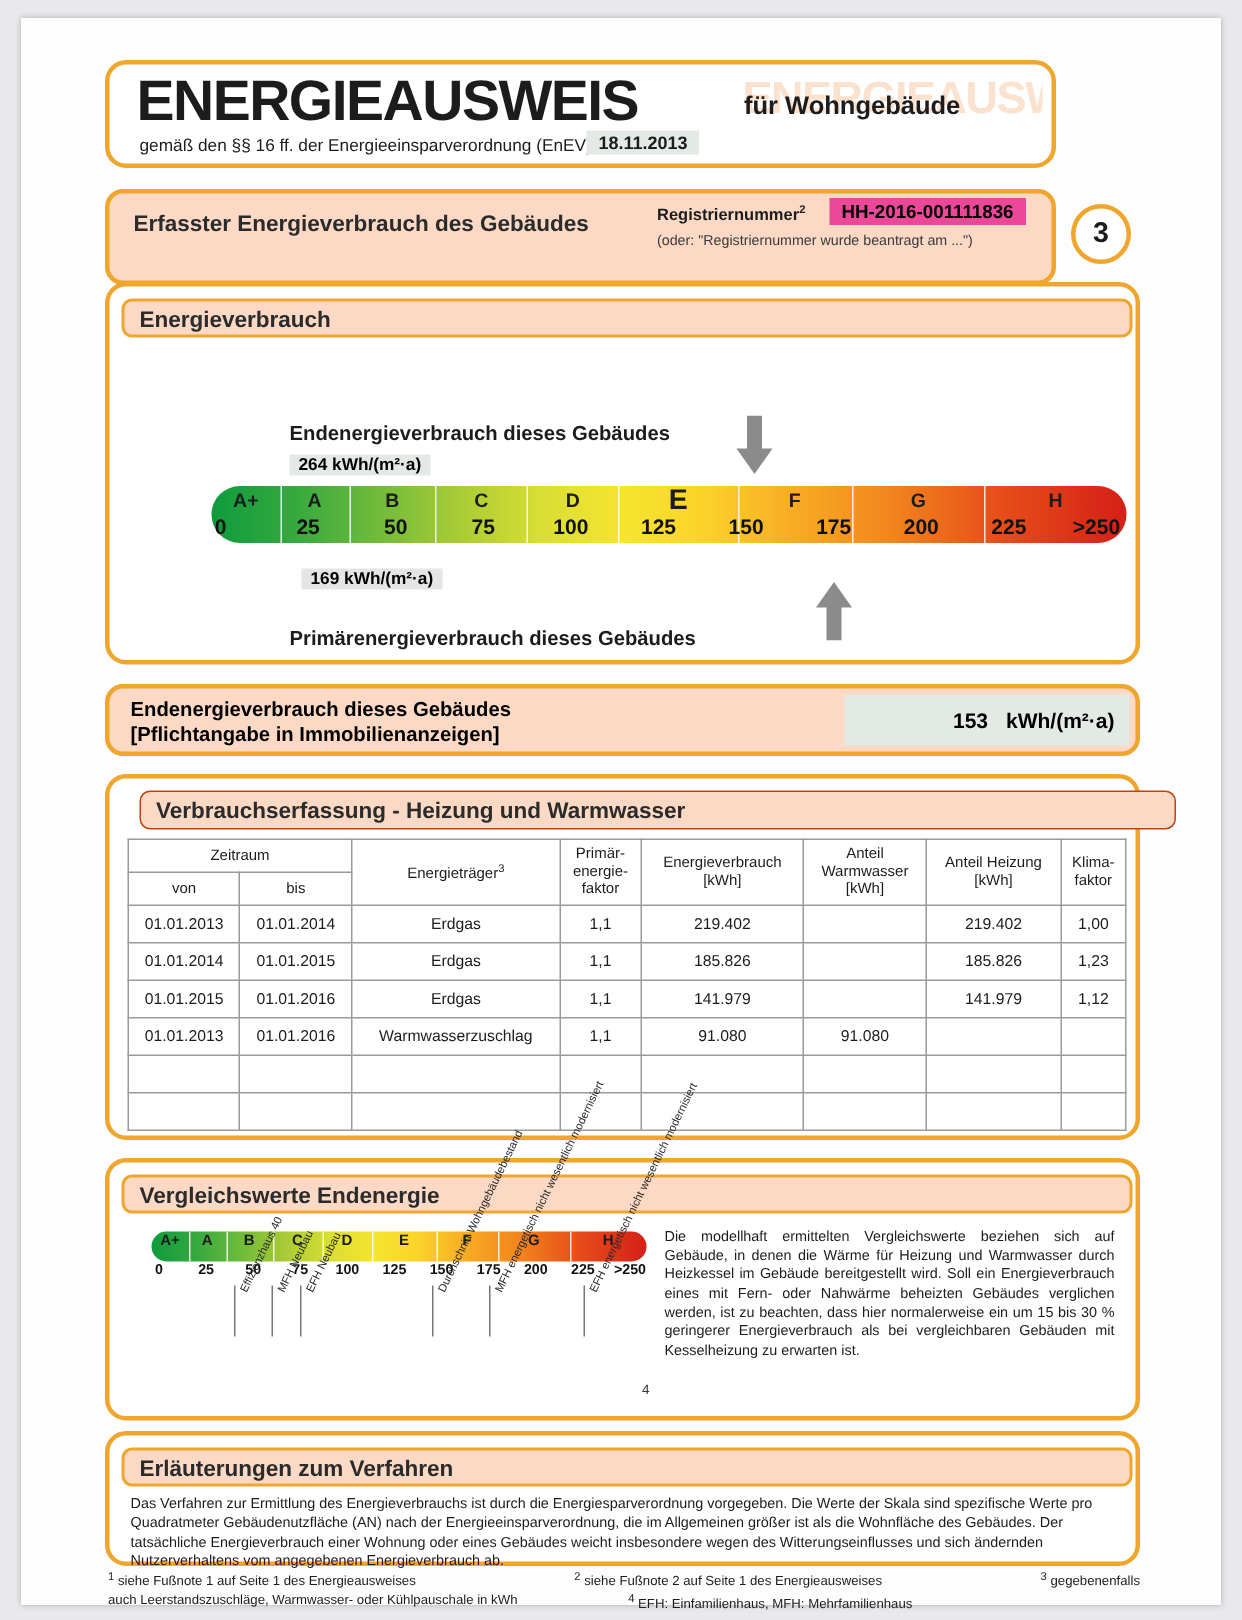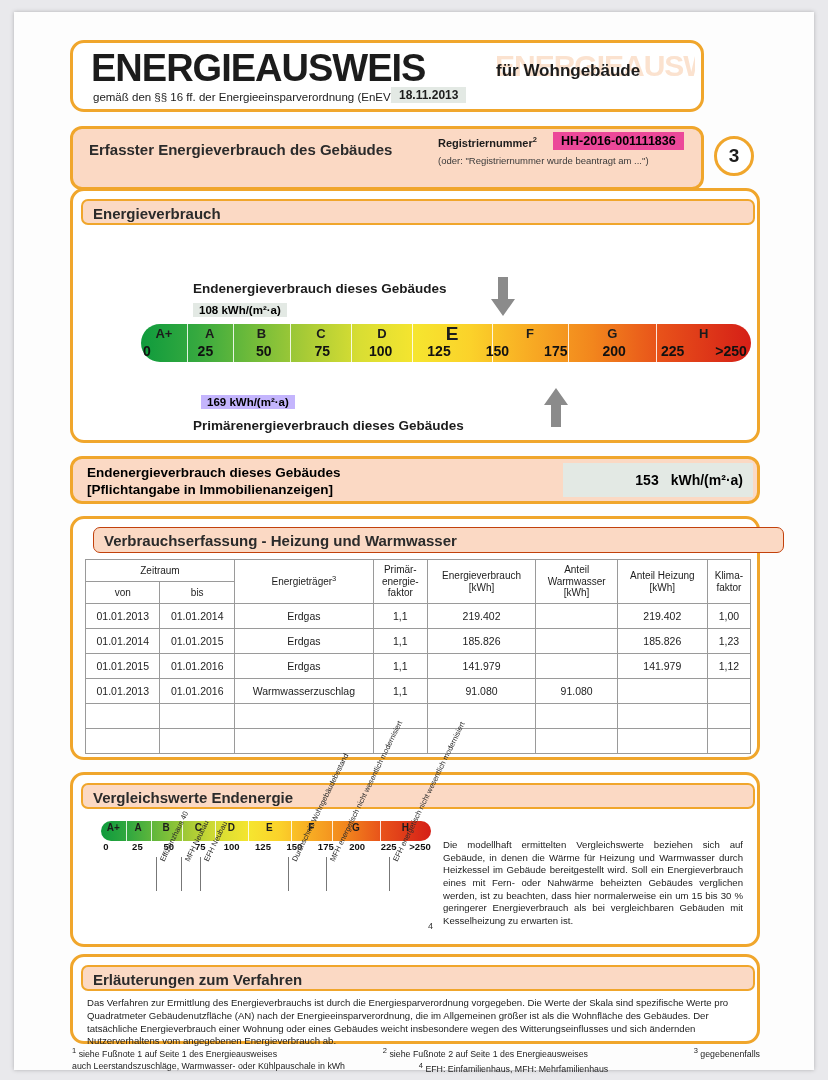--- a/index.html
+++ b/index.html
@@ -103,22 +103,22 @@
   }
   #end-val {
     position:absolute; left: 120px; top: 112px;
     background:#e3e9e4; padding: 1px 6px; font-size: 11.5px; font-weight:bold;
   }
   #arrow-down {
     position:absolute; left: 417px; top: 86px;
     width: 26px; height: 40px;
   }
   #prim-val {
-    position:absolute; left: 128px; top: 204px;
-    background:#c4b5fd; padding: 1px 6px; font-size: 11.5px; font-weight:bold;
+    position:absolute; left: 128px; top: 188px;
+    background:#e5e5e5; padding: 1px 6px; font-size: 11.5px; font-weight:bold;
   }
   #prim-label {
     position:absolute; left: 120px; top: 227px;
     font-size: 13.5px; font-weight: bold; color:#1c1c1c;
   }
   #arrow-up {
     position:absolute; left: 470px; top: 196px;
     width: 26px; height: 40px;
   }
 
@@ -220,21 +220,21 @@
     position:absolute; width: 1px; height: 34px; background:#777; top: 82px;
   }
   .cmp-cat {
     position:absolute; top: 84px;
     font-size: 7.5px; color:#2b2b2b; white-space: nowrap;
     transform-origin: left top;
     transform: rotate(-64deg);
   }
   #cmp-text {
     position:absolute; left: 370px; top: 44px; width: 300px;
-    font-size: 9.6px; line-height: 1.32; color:#1c1c1c; text-align: justify; margin-top: 20px;
+    font-size: 9.6px; line-height: 1.32; color:#1c1c1c; text-align: justify;
   }
   #cmp-foot4 {
     position:absolute; left: 355px; top: 146px; font-size: 9px; color:#333;
   }
 
   
   #exp { left: 56px; top: 942px; width: 690px; height: 90px; }
   #exp-hd {
     position:absolute; left: 8px; top: 8px; width: 674px; height: 26px;
     background:#fbd9c4; border:2px solid #f0a62c; border-radius: 7px;
@@ -279,21 +279,21 @@
     <div id="reg-note">(oder: "Registriernummer wurde beantragt am ...")</div>
   </div>
   <div id="page-badge">3</div>
 
   <div class="panel" id="cons">
     <div id="cons-hd">
       <span class="panel-title">Energieverbrauch</span>
     </div>
 
     <div id="end-label">Endenergieverbrauch dieses Gebäudes</div>
-    <div id="end-val">108 kWh/(m²·a)</div>
+    <div id="end-val">264 kWh/(m²·a)</div>
 
     <svg id="arrow-down" viewBox="0 0 26 40">
       <polygon points="8,0 18,0 18,22 25,22 13,39 1,22 8,22" fill="#8b8b8b"></polygon>
     </svg>
 
     <div id="scale">
           <div class="sep" style="left: 45.75px;"></div>
           <div class="sep" style="left: 91.5px;"></div>
           <div class="sep" style="left: 149.45px;"></div>
           <div class="sep" style="left: 210.45px;"></div>

